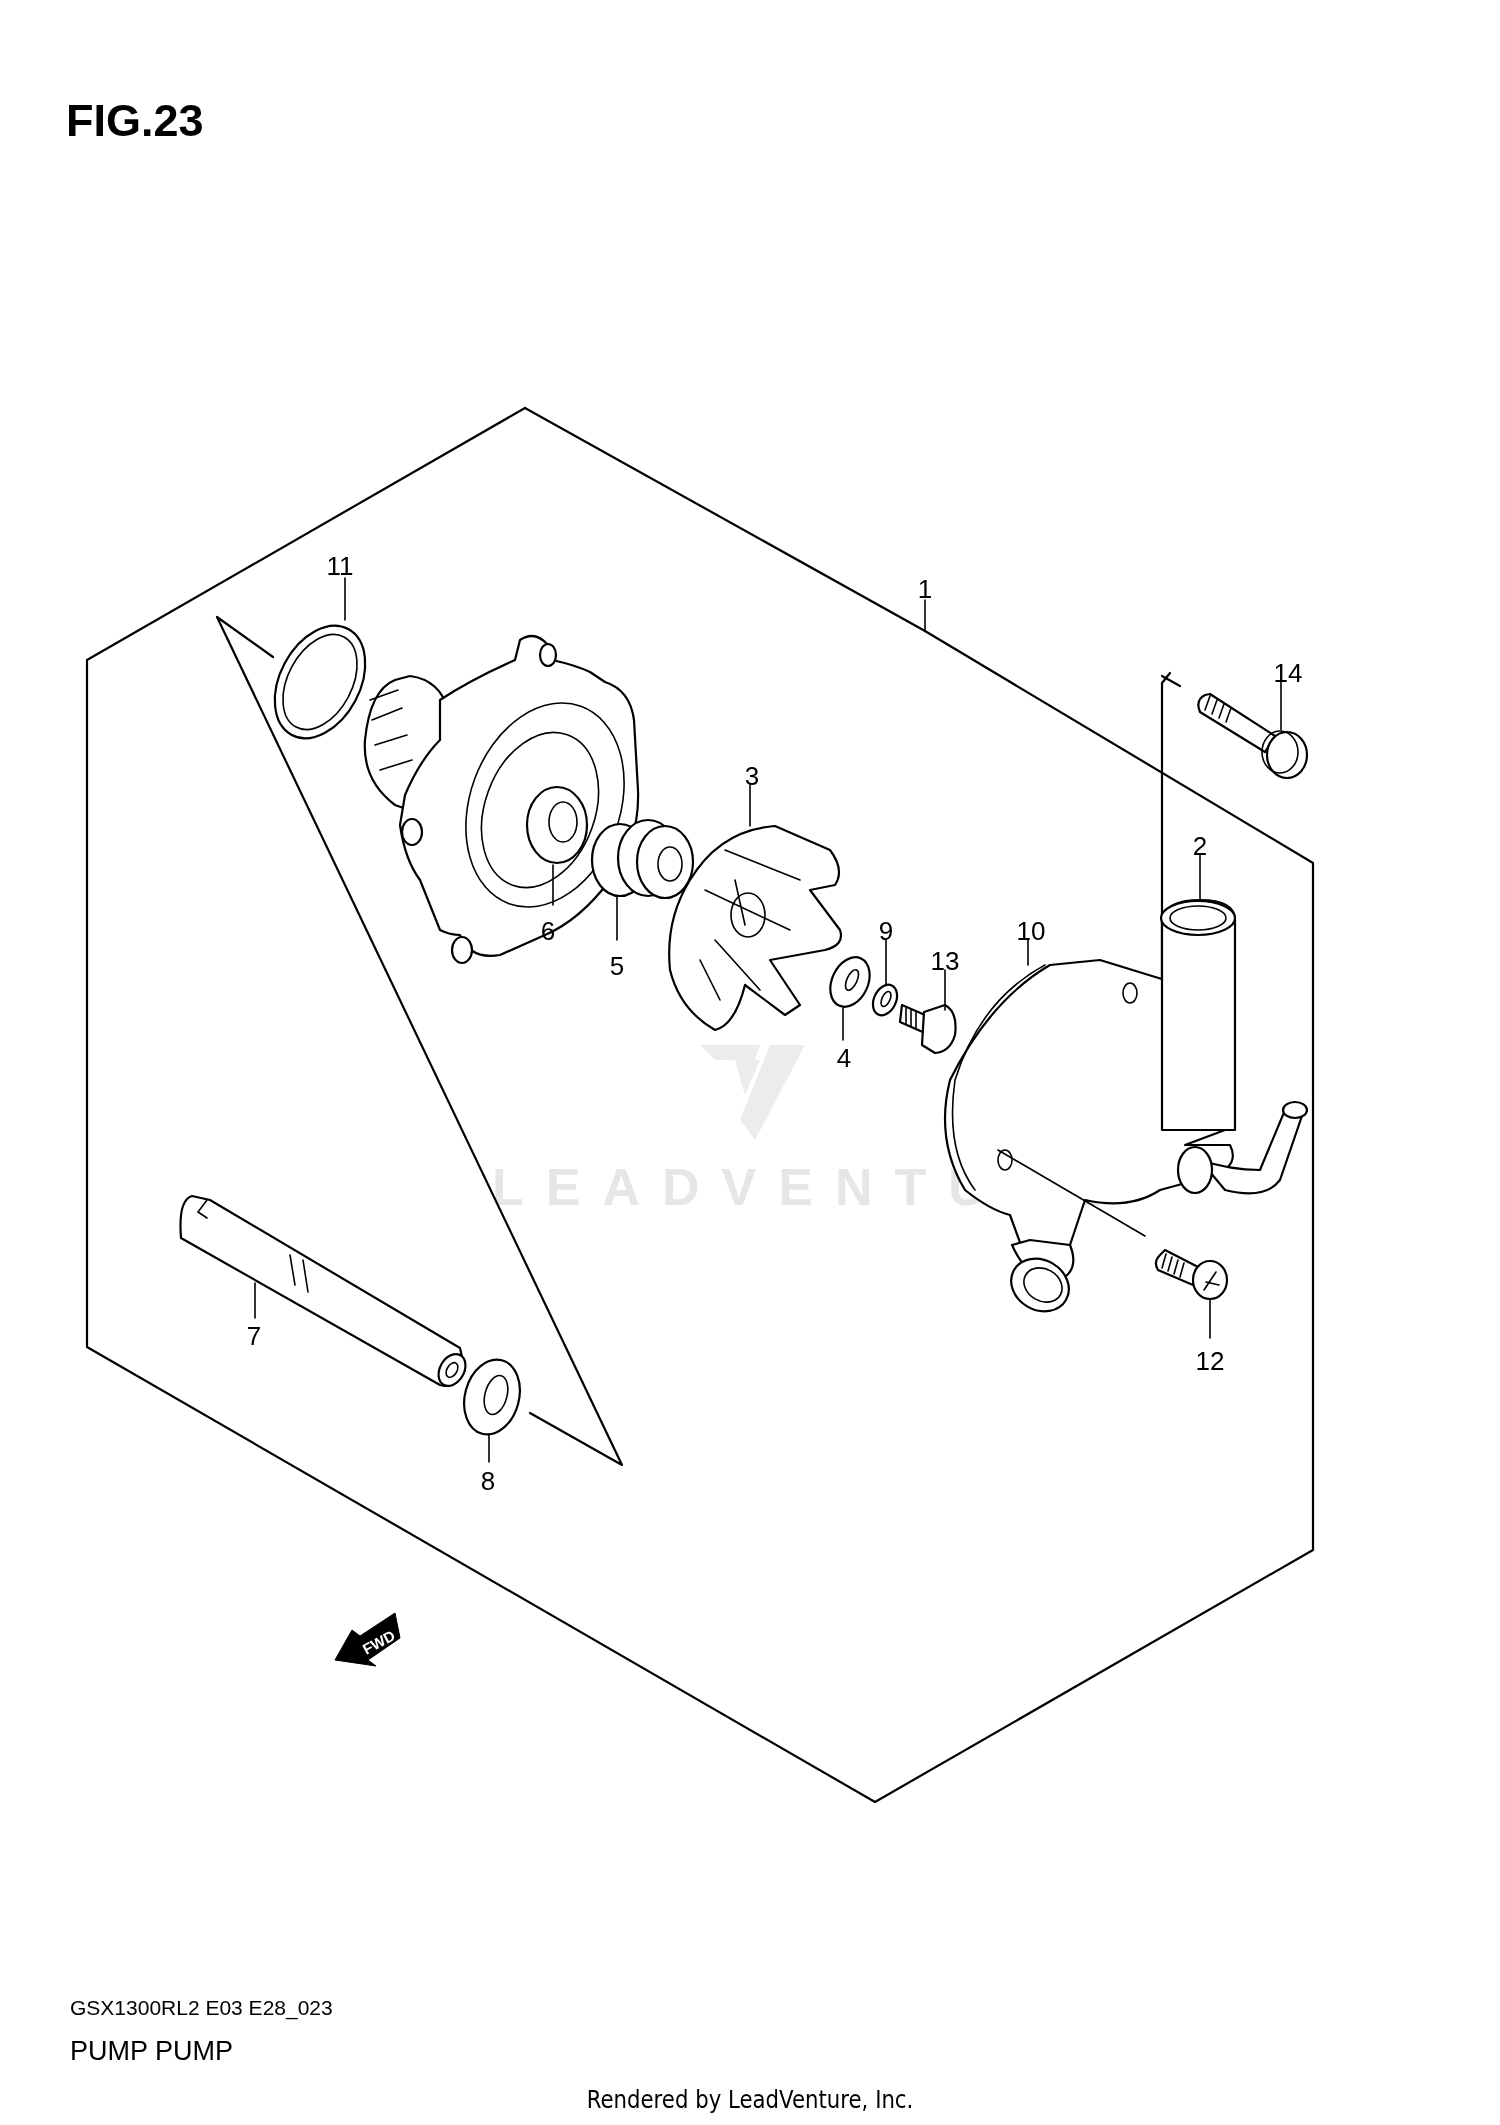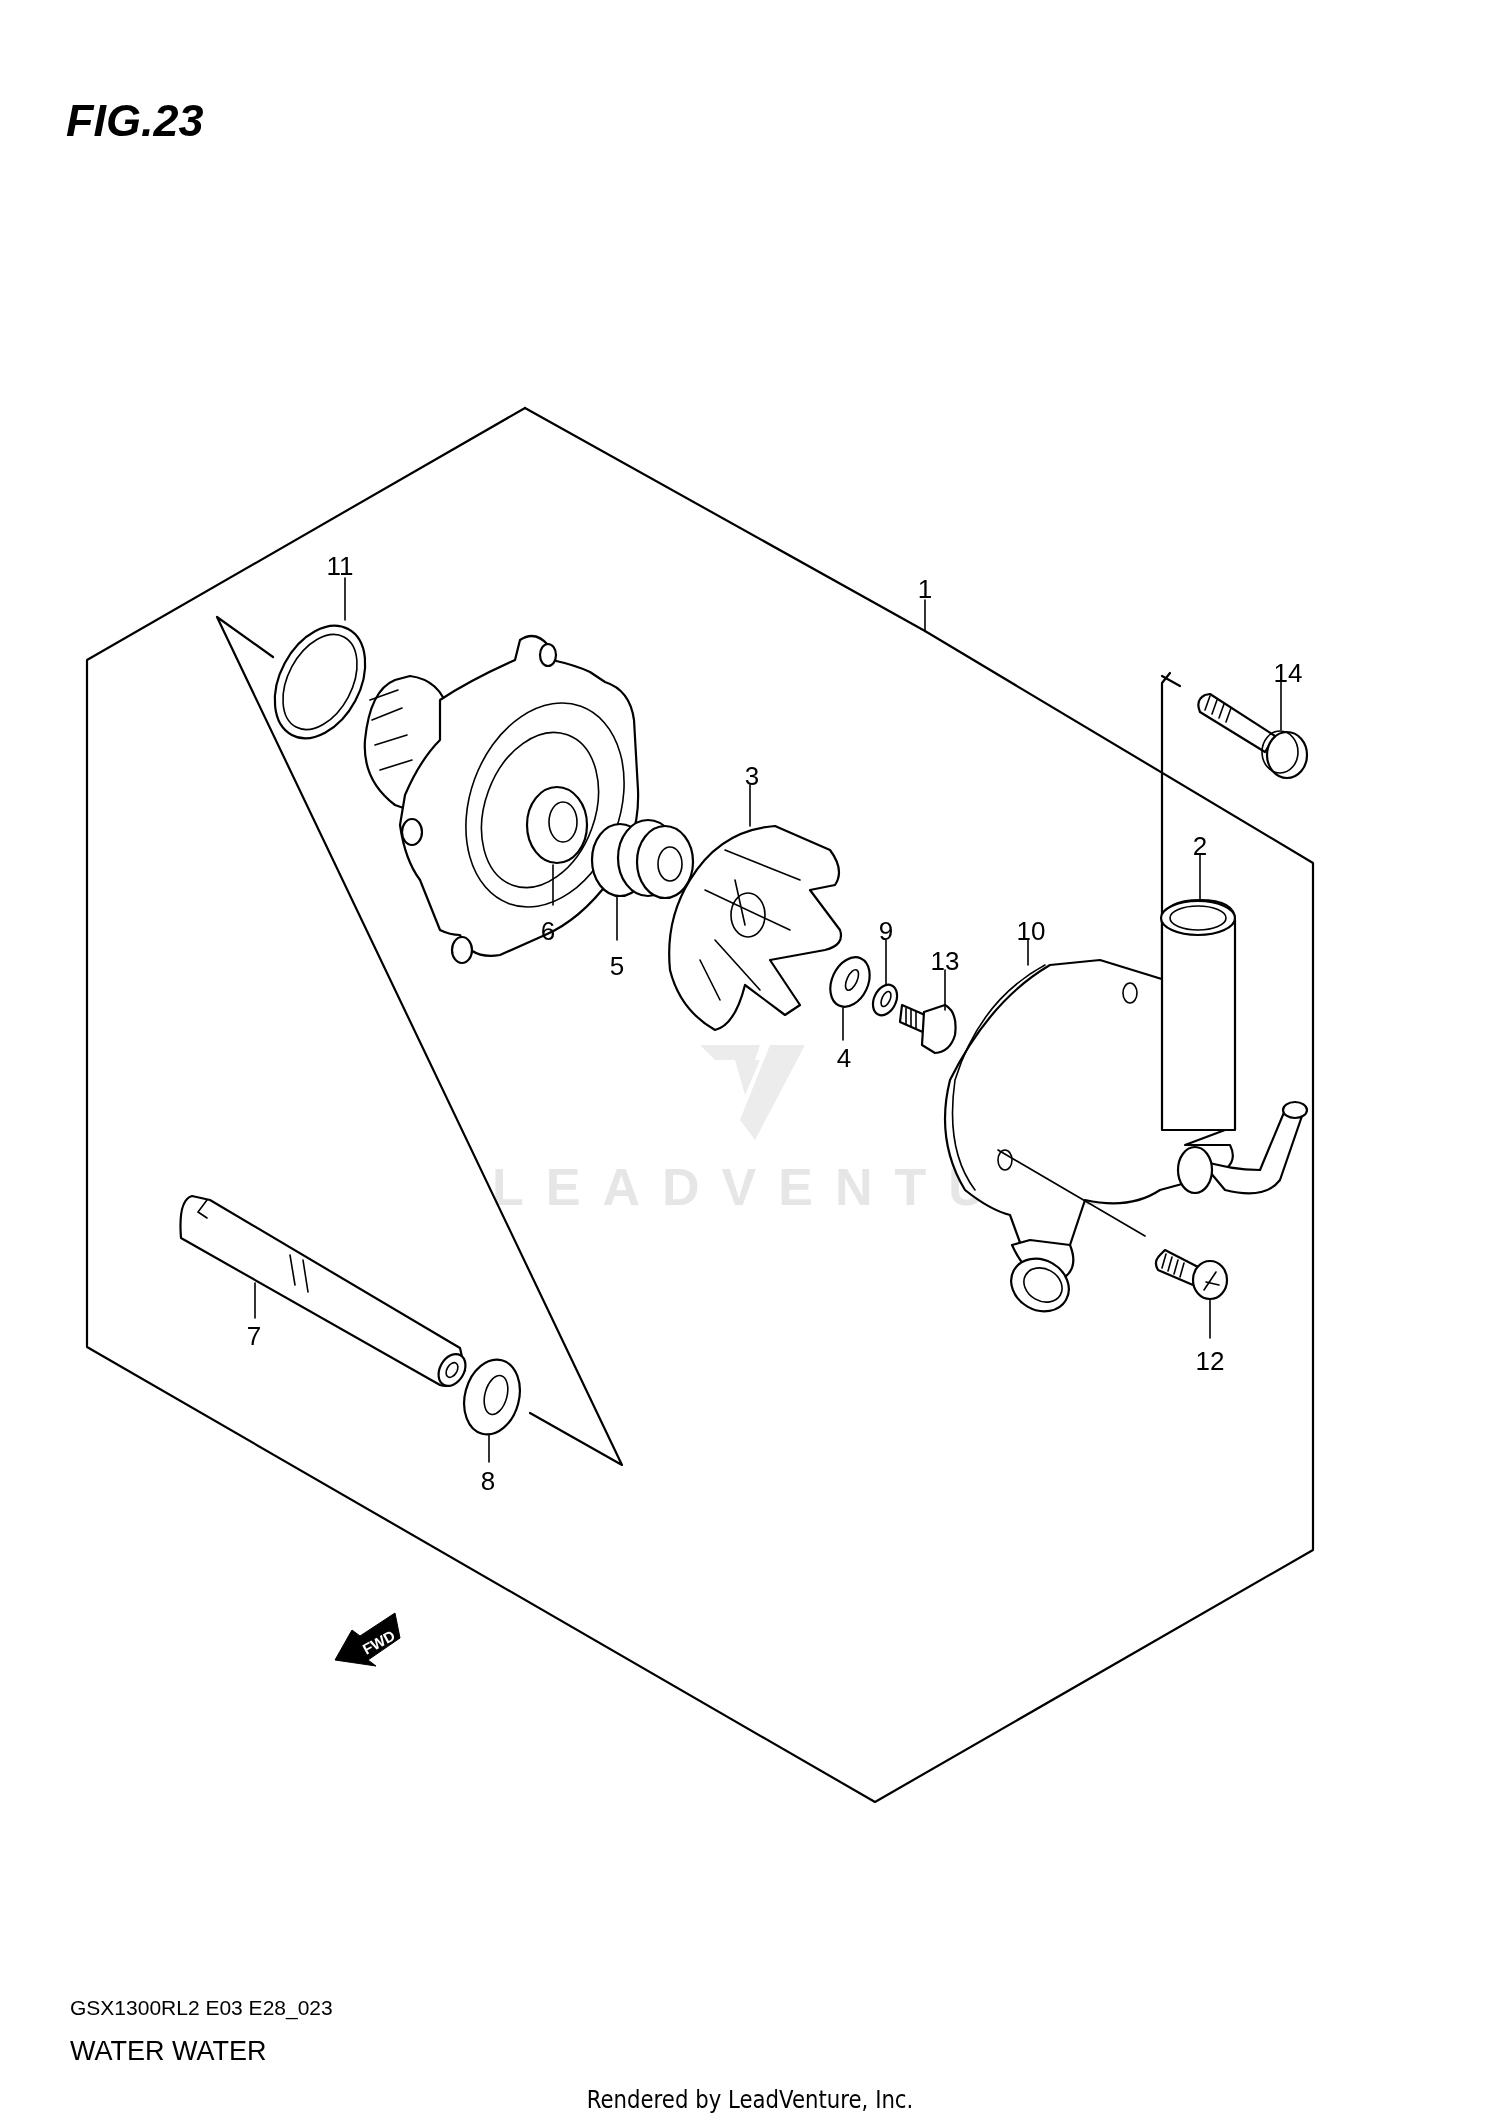--- a/index.html
+++ b/index.html
@@ -1,17 +1,17 @@
 <!DOCTYPE html>
 <html><head>
 <meta charset="utf-8">
 <style>
   html, body { margin:0; padding:0; background:#ffffff; }
   body { width:1500px; height:2125px; position:relative; overflow:hidden; font-family:"Liberation Sans", sans-serif; color:#000; }
-  .fig-title { position:absolute; left:66px; top:95px; font-size:45px; font-weight:bold; letter-spacing:0px;font-style:italic; }
+  .fig-title { position:absolute; left:66px; top:95px; font-size:45px; font-weight:bold; letter-spacing:0px; }
   .model-code { position:absolute; left:70px; top:1996px; font-size:21px; }
   .caption { position:absolute; left:70px; top:2036px; font-size:27px; }
   .footer { position:absolute; left:0; width:1500px; top:2085px; text-align:center; font-size:25px; font-family:"DejaVu Sans", sans-serif; transform:scaleX(0.85); }
   svg.diagram { position:absolute; left:0; top:0; }
   .ln { stroke:#000; stroke-width:2.2; fill:none; stroke-linecap:round; stroke-linejoin:round; }
   .thin { stroke:#000; stroke-width:1.6; fill:none; stroke-linecap:round; }
   .part { stroke:#000; stroke-width:2.2; fill:#fff; stroke-linejoin:round; }
   .callout { font-family:"Liberation Sans", sans-serif; font-size:26px; fill:#000; text-anchor:middle; }
   .wm-text { font-family:"Liberation Sans", sans-serif; font-size:52px; font-weight:bold; fill:#e6e6e6; letter-spacing:22px; }
   .wm-logo { fill:#ececec; }
@@ -166,14 +166,14 @@
     <text class="callout" x="886" y="940">9</text>
     <text class="callout" x="1031" y="940">10</text>
     <text class="callout" x="340" y="575">11</text>
     <text class="callout" x="1210" y="1370">12</text>
     <text class="callout" x="945" y="970">13</text>
     <text class="callout" x="1288" y="682">14</text>
   </g>
 </svg>
 
 <div class="model-code">GSX1300RL2 E03 E28_023</div>
-<div class="caption">WATER WATER</div>
+<div class="caption">PUMP PUMP</div>
 <div class="footer">Rendered by LeadVenture, Inc.</div>
 
 </body></html>

